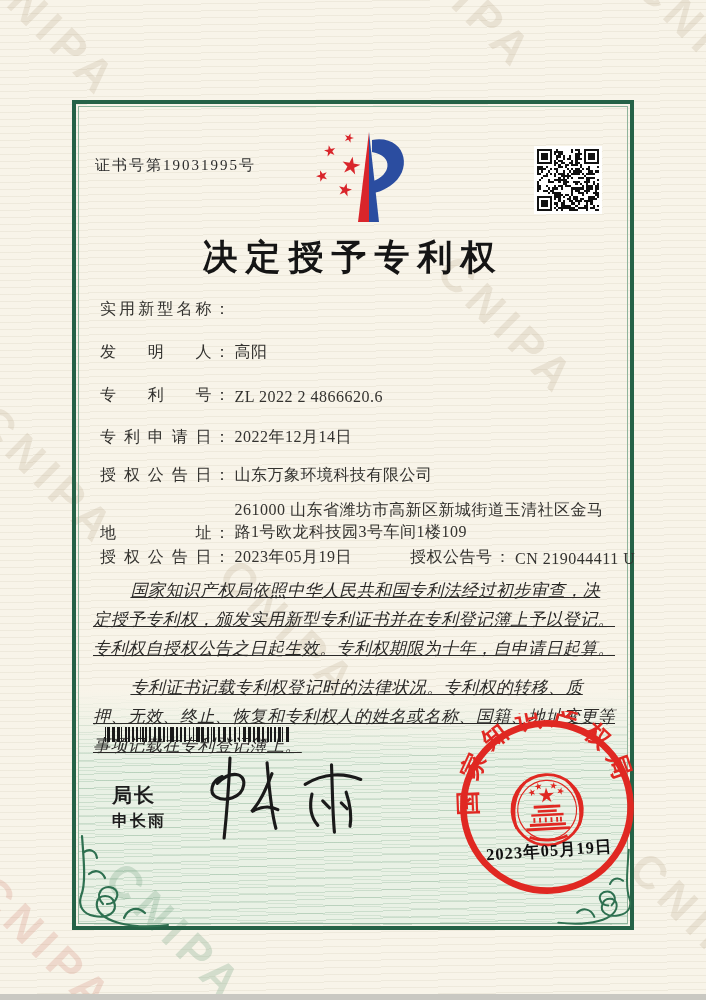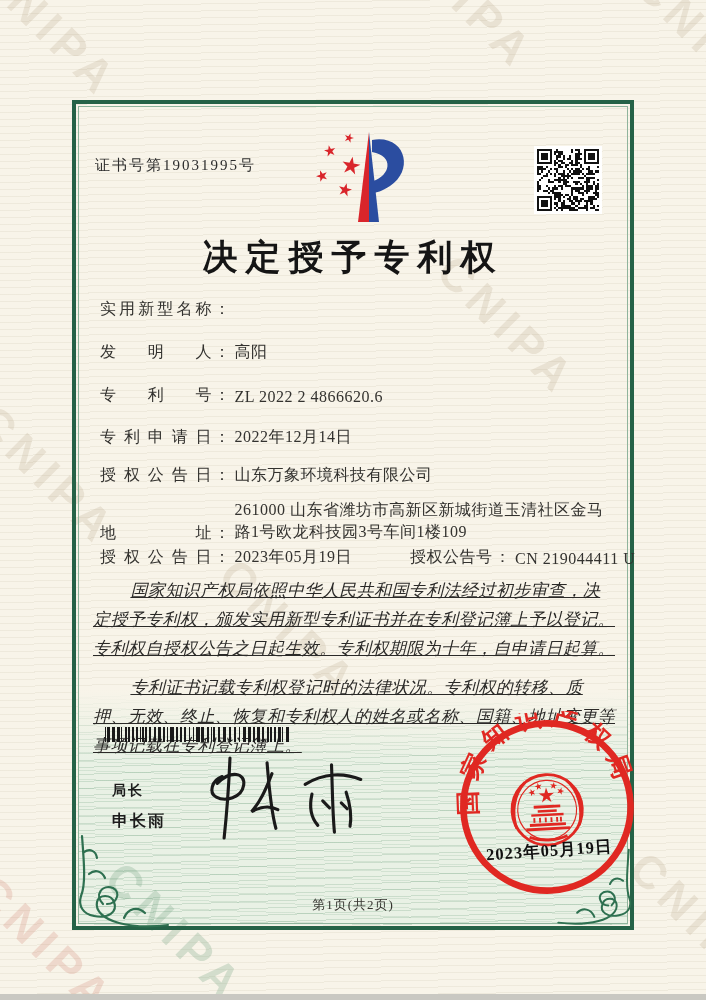--- a/index.html
+++ b/index.html
@@ -47,21 +47,21 @@
   .fvalue{white-space:nowrap;}
   .fvalue.wrap{white-space:normal;width:382px;line-height:1.4;}
   .grant-gap{display:inline-block;width:58px;}
   
   .paras{position:absolute;left:93px;top:576px;width:524px;
     font-style:italic;font-size:17px;line-height:1.72;color:#2b2a28;text-decoration:underline;}
   .paras p{margin:0 0 9px 0;text-indent:2.2em;letter-spacing:0.4px;}
   
   .barcode{position:absolute;left:105px;top:727px;width:186px;height:15px;}
   .sig-title{position:absolute;left:112px;top:782px;font-family:Liberation Sans, sans-serif;
-    font-size:14px;font-weight:600;color:#1c1c1c;letter-spacing:2px;}
+    font-size:20px;font-weight:600;color:#1c1c1c;letter-spacing:2px;}
   .sig-name{position:absolute;left:112px;top:811px;font-family:"Liberation Sans","DejaVu Sans",sans-serif;
     font-size:16px;font-weight:700;color:#1c1c1c;letter-spacing:2px;}
   .signature{position:absolute;left:188px;top:750px;width:205px;height:98px;}
   .flourish{position:absolute;width:112px;height:100px;}
   .flourish.bl{left:66px;top:834px;}
   .flourish.br{left:550px;top:848px;width:92px;height:82px;transform:scaleX(-1);}
   
   .seal{position:absolute;left:452px;top:712px;width:190px;height:190px;transform:rotate(-3deg);}
   .seal svg{position:absolute;inset:0;width:100%;height:100%;}
   .seal-date{position:absolute;left:0;right:0;top:128px;text-align:center;
@@ -296,16 +296,15 @@
         <rect x="-19" y="14" width="38" height="3" stroke="none"></rect>
         <rect x="-23" y="18.5" width="46" height="3" stroke="none"></rect>
         <path d="M-33 18 C-38 0 -34 -18 -22 -30" fill="none" stroke-width="3"></path>
         <path d="M33 18 C38 0 34 -18 22 -30" fill="none" stroke-width="3"></path>
         <path d="M-20 28 C-8 33 8 33 20 28" fill="none" stroke-width="3"></path>
       </g>
     </svg>
     <div class="seal-date">2023年05月19日</div>
   </div>
 
-  <div class="page-num">第1页(共2页)</div>
   <div class="bottom-edge"></div>
 
 </div>
 
 </body></html>

